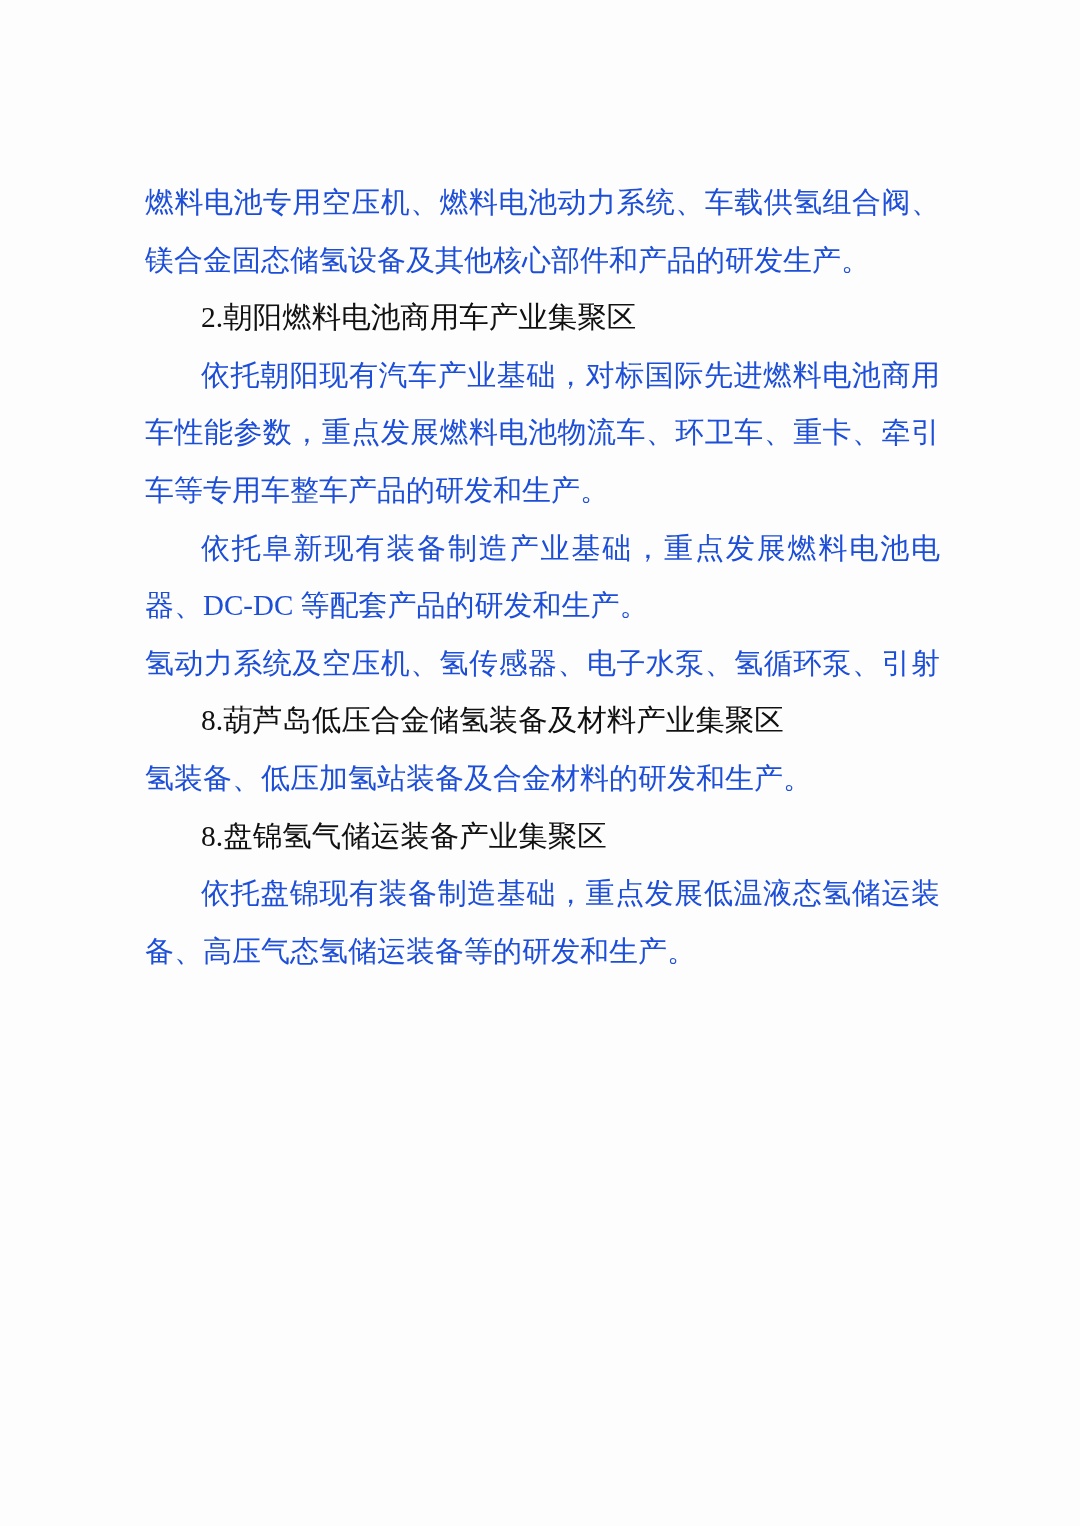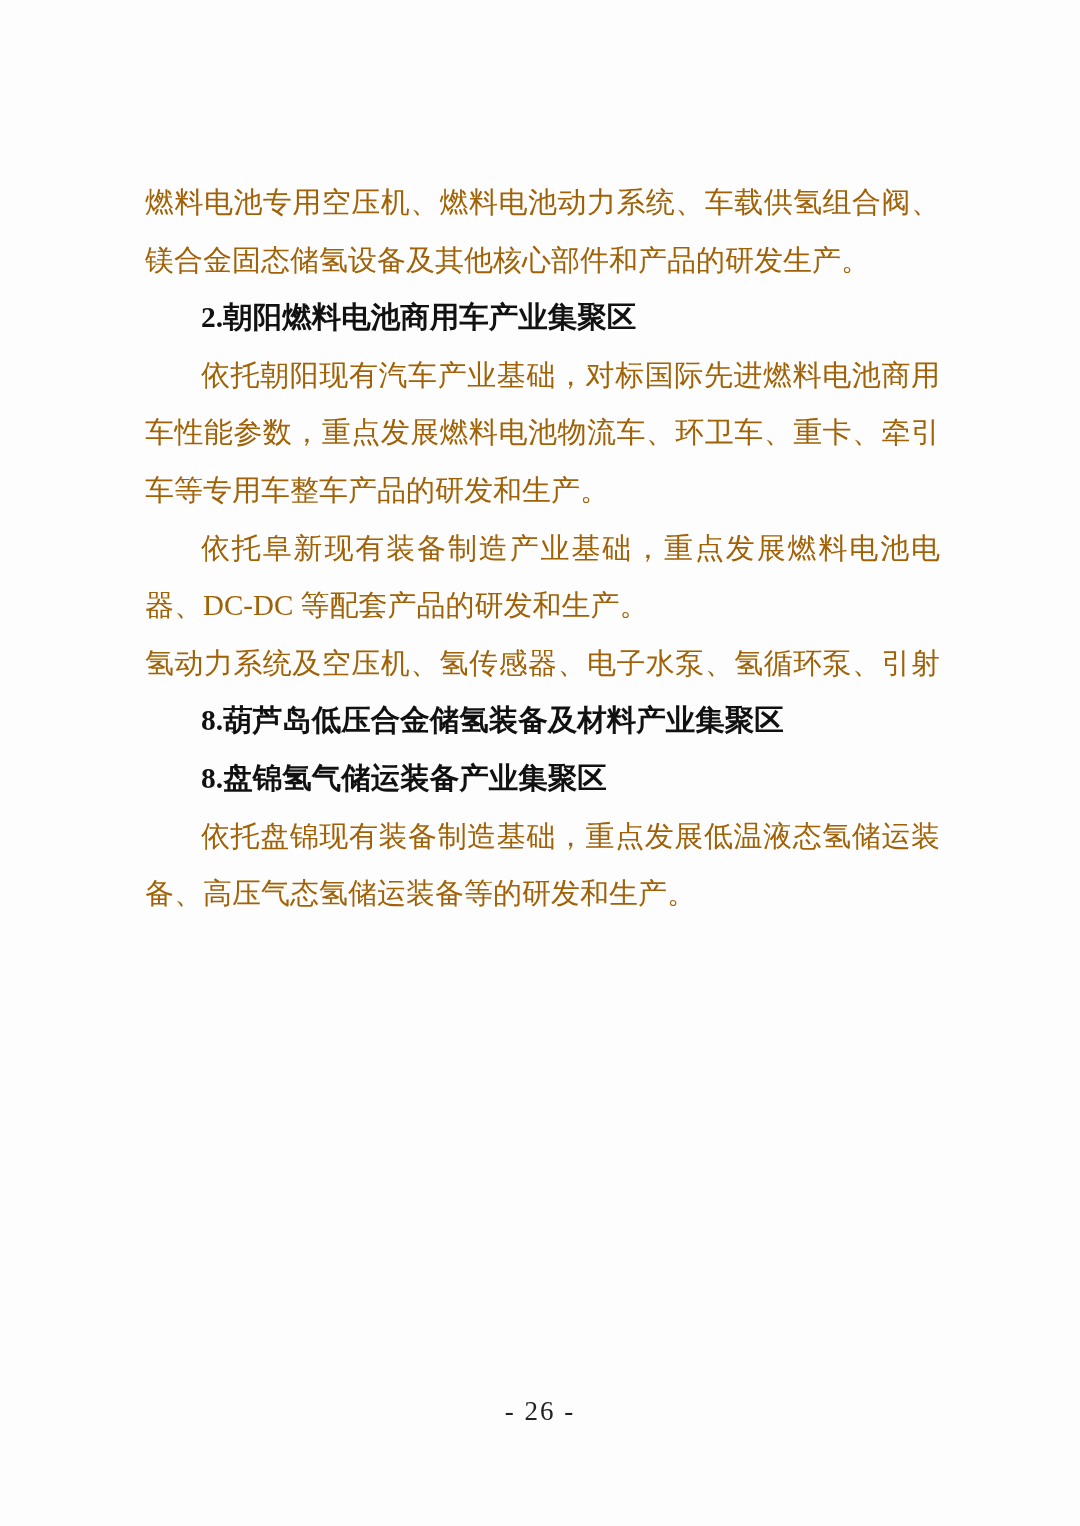--- a/index.html
+++ b/index.html
@@ -19,35 +19,35 @@
     position: absolute;
     left: 145px; top: 174px;
     width: 795px;
   }
   .line {
     box-sizing: border-box;
     width: 795px;
     height: 57.6px;
     line-height: 57.6px;
     font-size: 29px;
-    color: #a16207;
+    color: #1d4ed8;
     white-space: normal;
     overflow: hidden;
     text-align: left;
   }
   .fill {
     text-align: justify;
     text-align-last: justify;
     text-justify: inter-character;
   }
   .indent { padding-left: 56px; }
   h2.line {
     margin: 0;
     padding-left: 56px;
-    font-weight: 700;
+    font-weight: 400;
     font-size: 29.5px;
     color: #111111;
     text-align: right;
     text-align-last: left;
   }
   .page-footer {
     position: absolute;
     left: 0; top: 1396px;
     width: 1080px;
     text-align: center;
@@ -74,25 +74,23 @@
     <div class="line fill">车性能参数，重点发展燃料电池物流车、环卫车、重卡、牵引</div>
     <div class="line">车等专用车整车产品的研发和生产。</div>
 
 
     <div class="line fill indent">依托阜新现有装备制造产业基础，重点发展燃料电池电堆、</div>
     <div class="line">器、DC-DC 等配套产品的研发和生产。</div>
     <div class="line fill">氢动力系统及空压机、氢传感器、电子水泵、氢循环泵、引射</div>
 
     <h2 class="line">8.葫芦岛低压合金储氢装备及材料产业集聚区</h2>
 
+    <div class="line">氢装备、低压加氢站装备及合金材料的研发和生产。</div>
 
     <h2 class="line">8.盘锦氢气储运装备产业集聚区</h2>
 
     <div class="line fill indent">依托盘锦现有装备制造基础，重点发展低温液态氢储运装</div>
     <div class="line">备、高压气态氢储运装备等的研发和生产。</div>
 
   </main>
 
-  <footer class="page-footer">
-    <span>- 26 -</span>
-  </footer>
 
 </div>
 
 </body></html>

